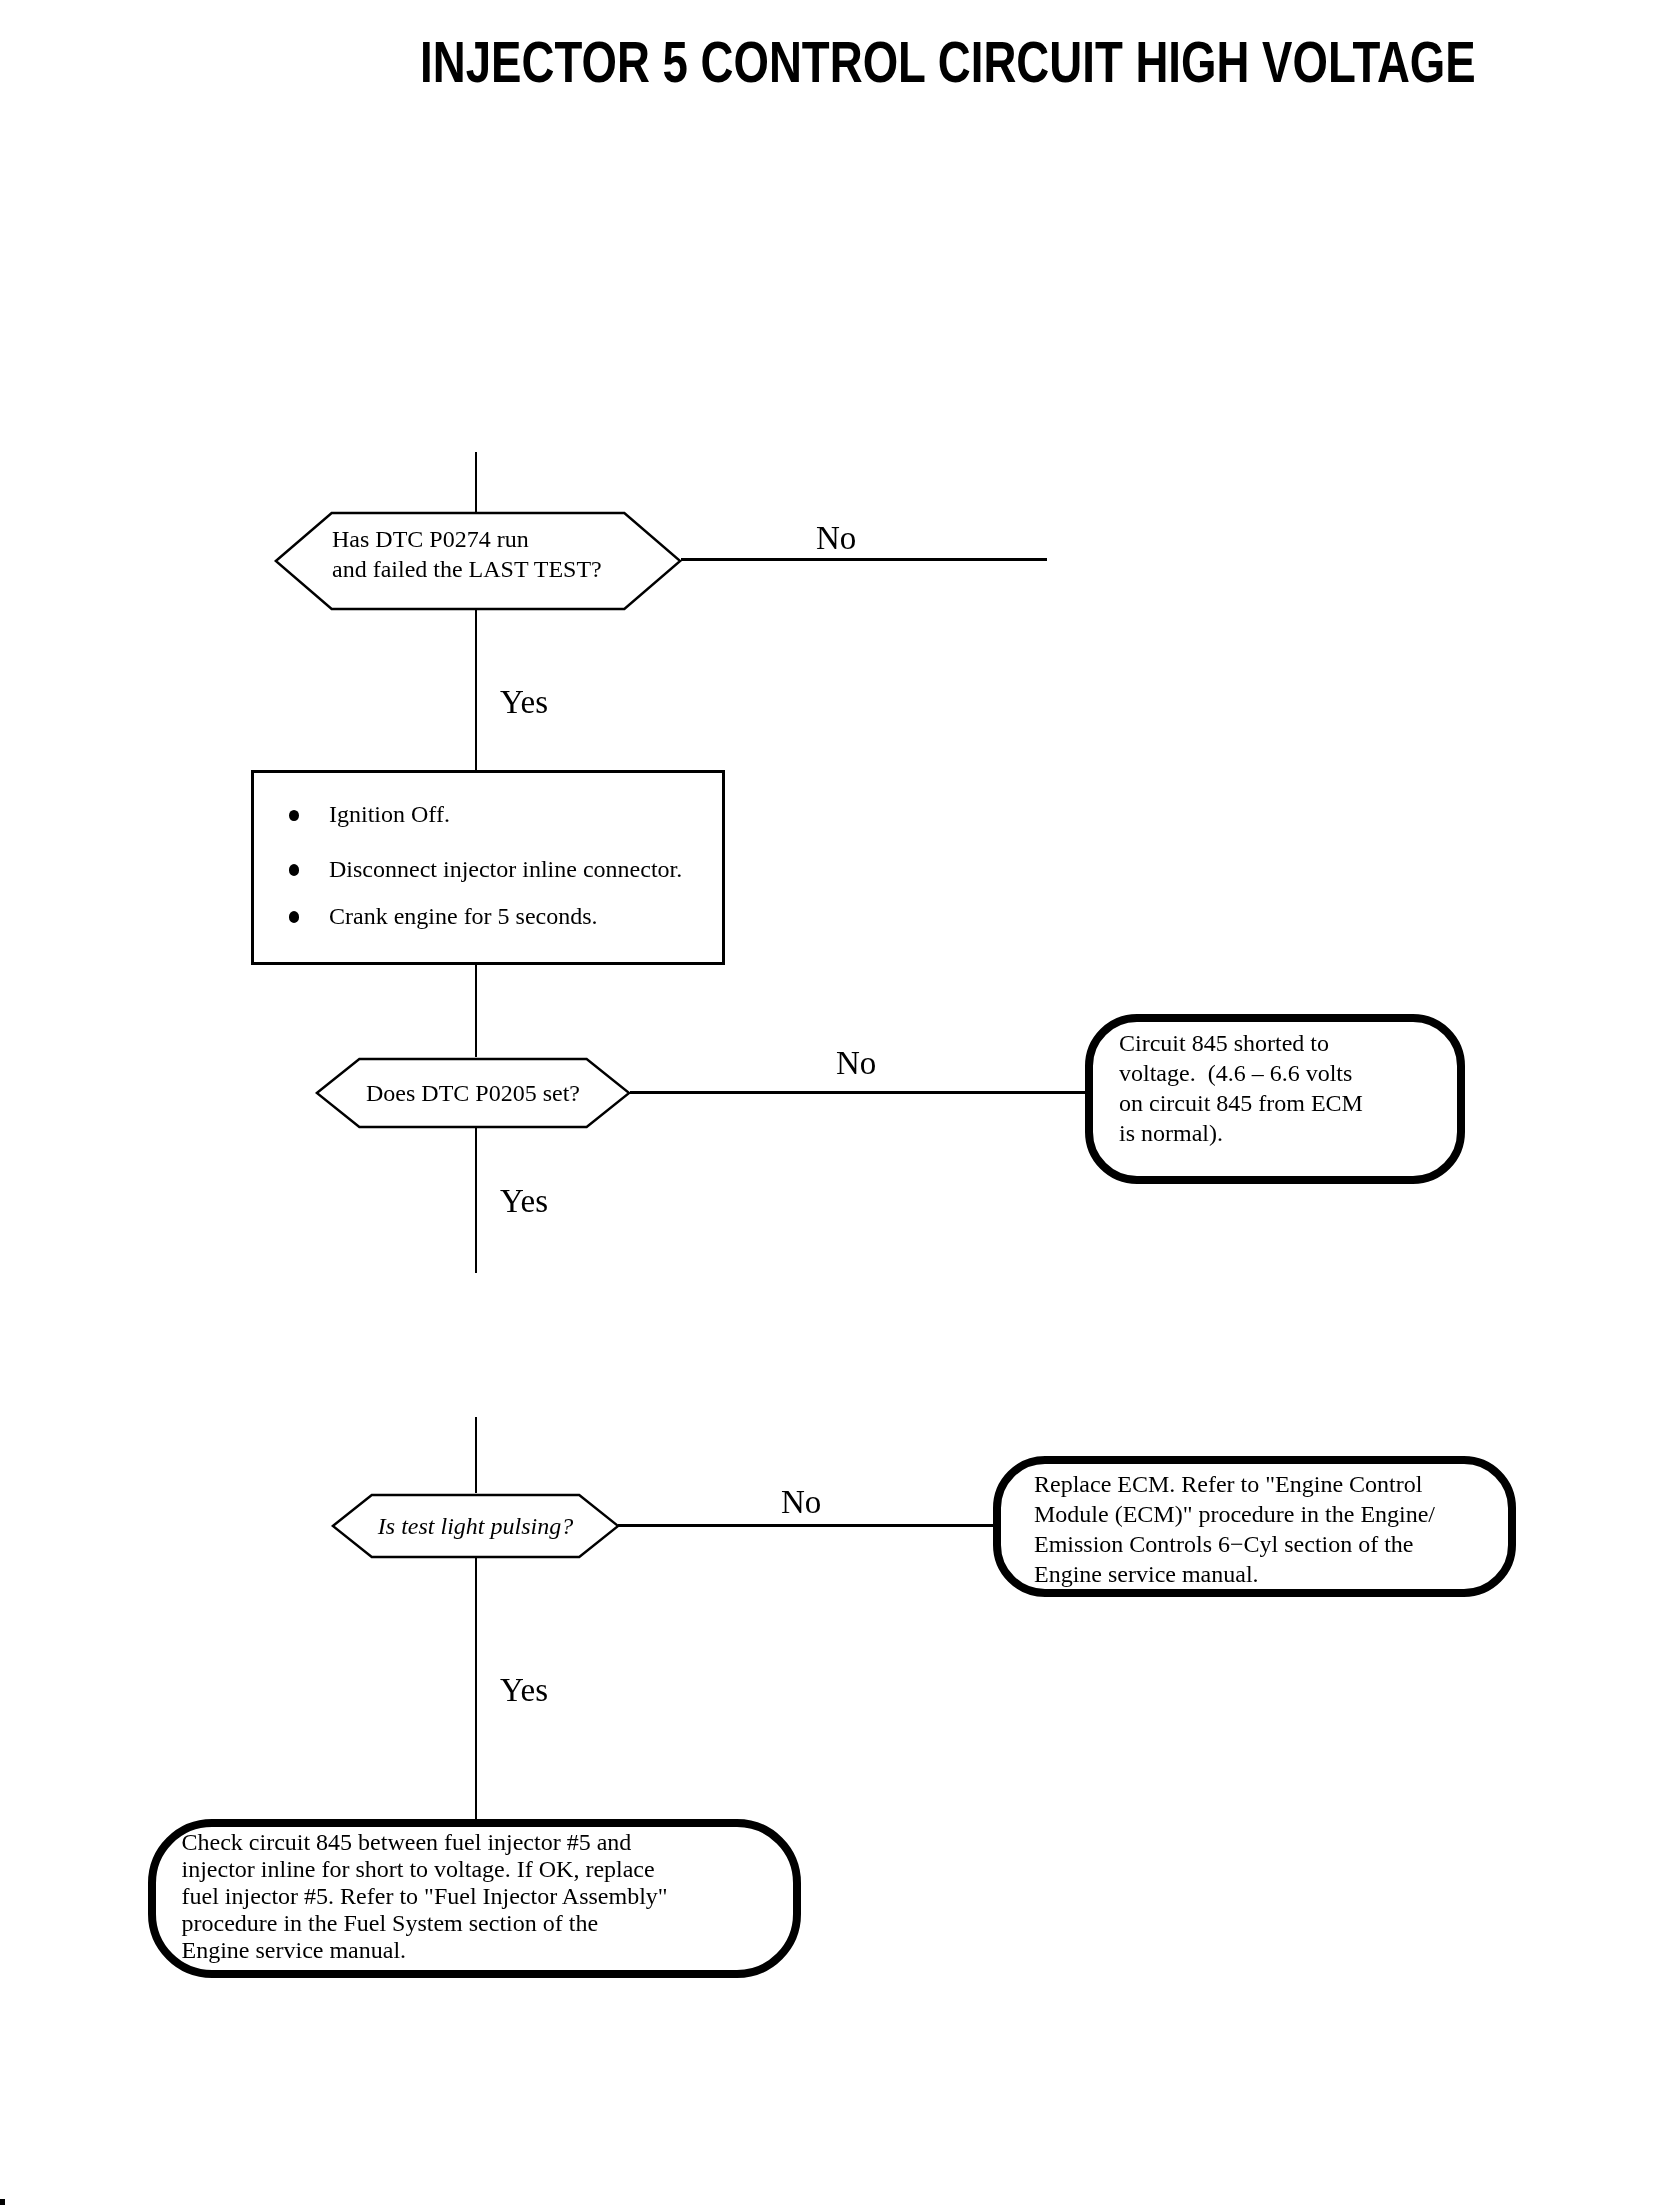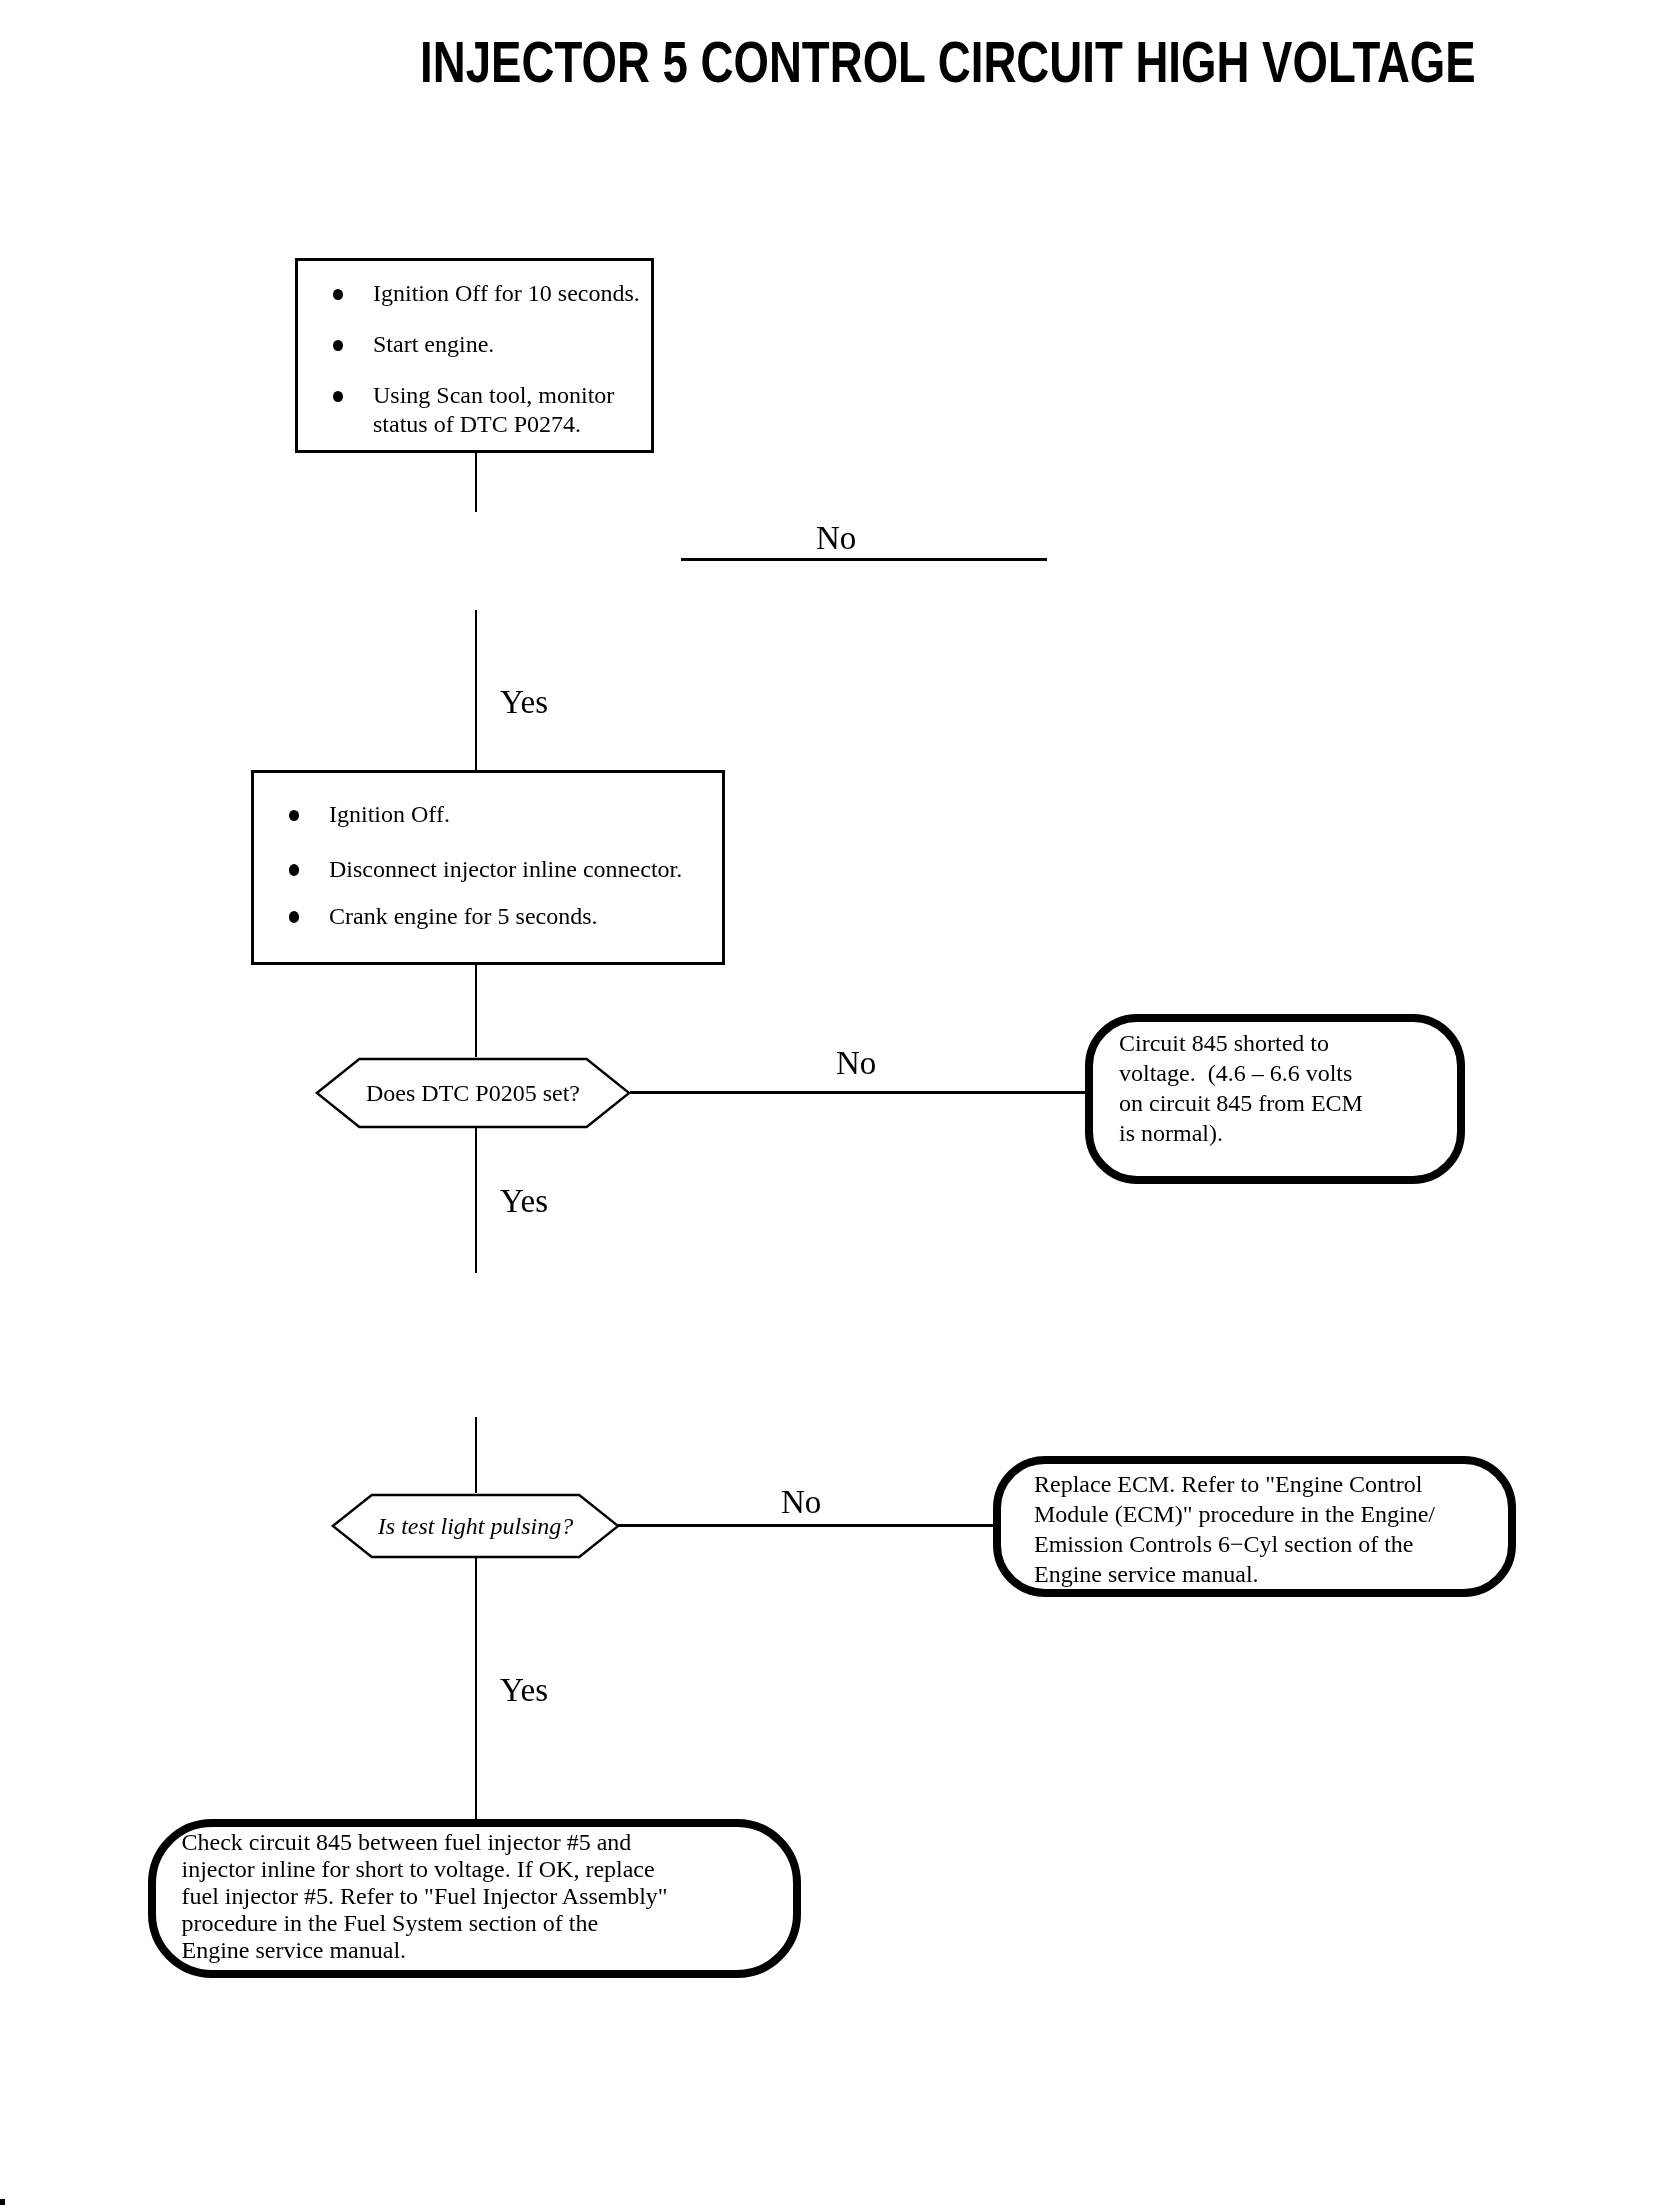--- a/index.html
+++ b/index.html
@@ -91,29 +91,30 @@
     background: #000000;
   }
 </style>
 </head>
 <body>
 
 <div id="canvas">
 
   <div class="title">INJECTOR 5 CONTROL CIRCUIT HIGH VOLTAGE</div>
 
-  <div class="rect" style="left:295px; top:258px; width:359px; height:195px; padding:18px 6px 0 29px;">
-    <div class="bullet" style="margin-bottom:22px;">Ignition Off for 10 seconds.</div>
-    <div class="bullet" style="margin-bottom:22px;">Start engine.</div>
-    <div class="bullet">Using Scan tool, monitor
-status of DTC P0274.</div>
-  </div>
 
   <div class="vline" style="left:475px; top:452px; width:2.4px; height:60px;"></div>
 
+  <div class="hexwrap" style="left:274px; top:511px; width:408px; height:100px;">
+    <svg width="408" height="100" viewBox="0 0 672 164">
+      <polygon points="3,82 95,3 577,3 669,82 577,161 95,161" fill="#ffffff" stroke="#000000" stroke-width="4"></polygon>
+    </svg>
+    <div class="hextext" style="left:58px; top:13.4px;">Has DTC P0274 run
+and failed the LAST TEST?</div>
+  </div>
 
   <div class="hline" style="left:681px; top:558px; width:366px; height:3px;"></div>
   <div class="lbl" style="left:816px; top:524px;">No</div>
 
 
   <div class="vline" style="left:475px; top:610px; width:2.4px; height:160px;"></div>
   <div class="lbl" style="left:500px; top:688px;">Yes</div>
 
   <div class="rect" style="left:251px; top:770px; width:474px; height:195px; padding:27px 6px 0 29px;">
     <div class="bullet" style="margin-bottom:25.5px;">Ignition Off.</div>

